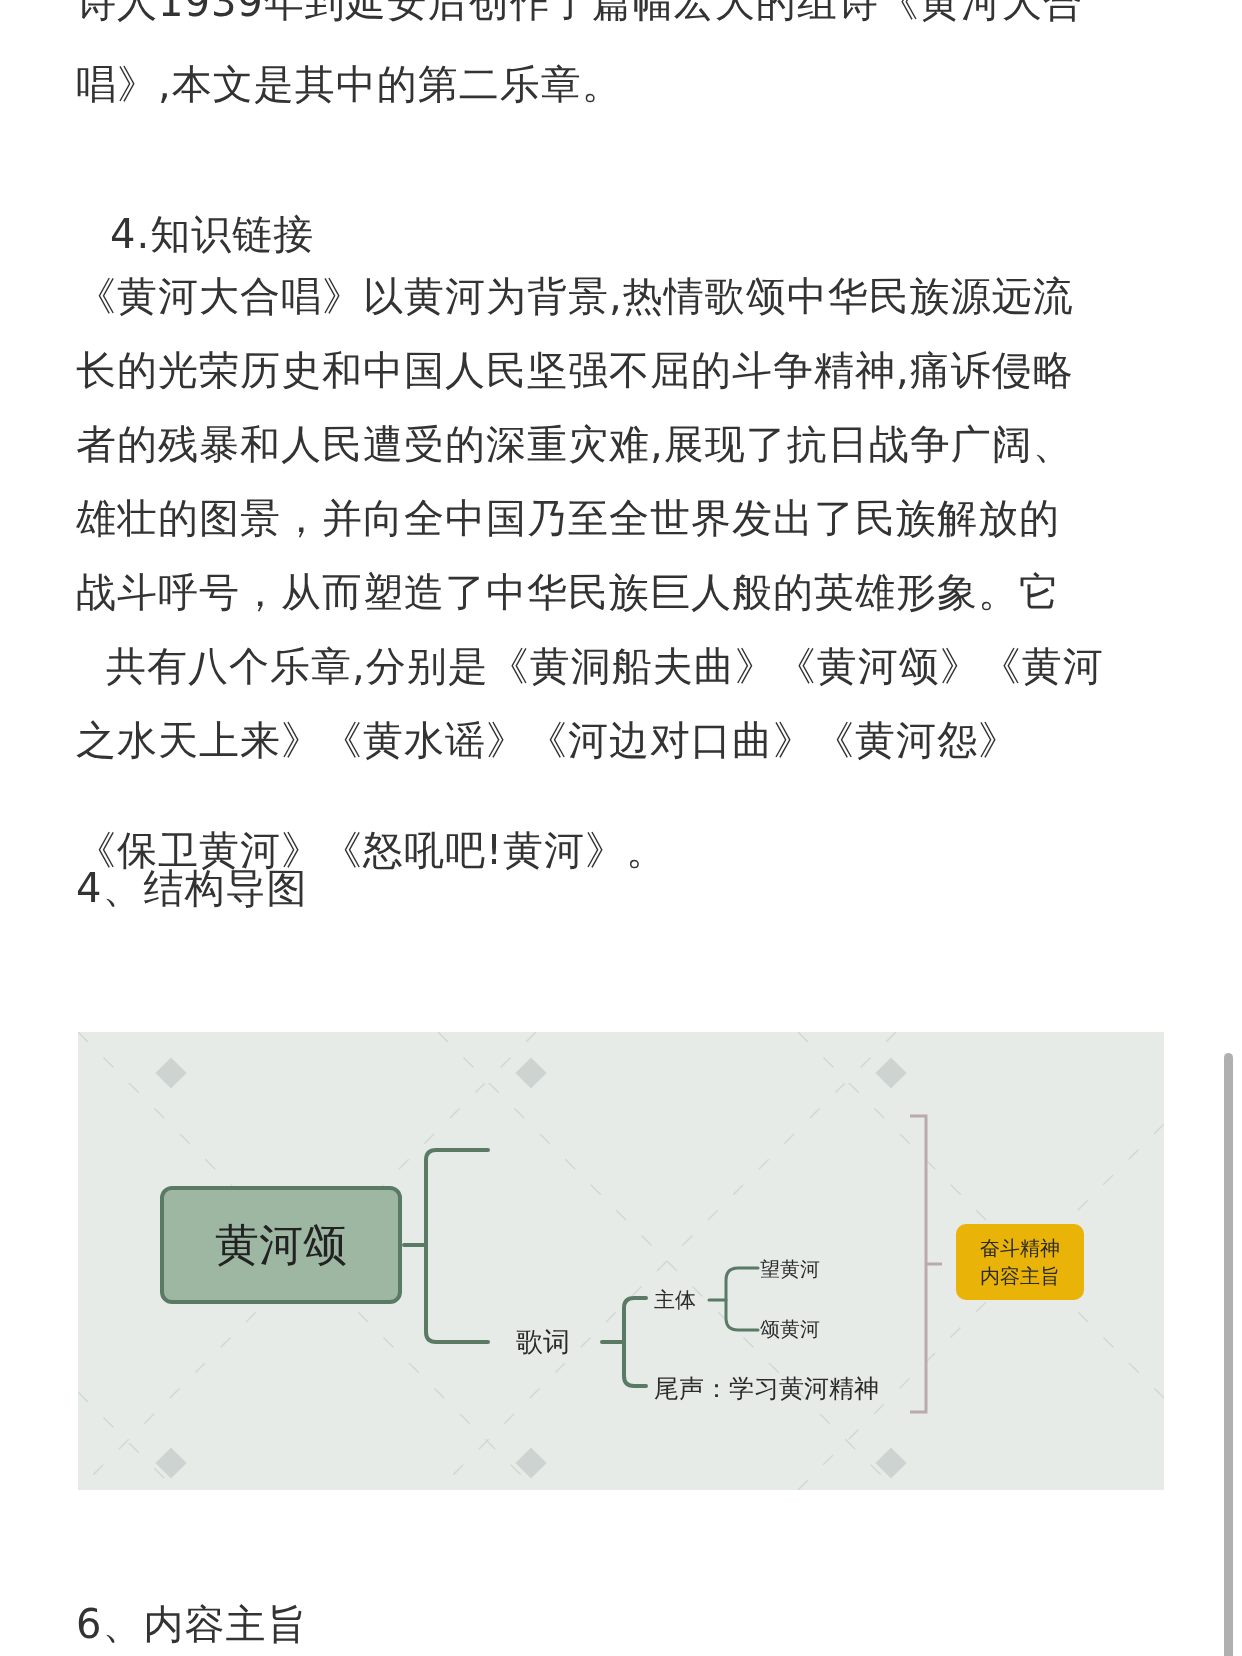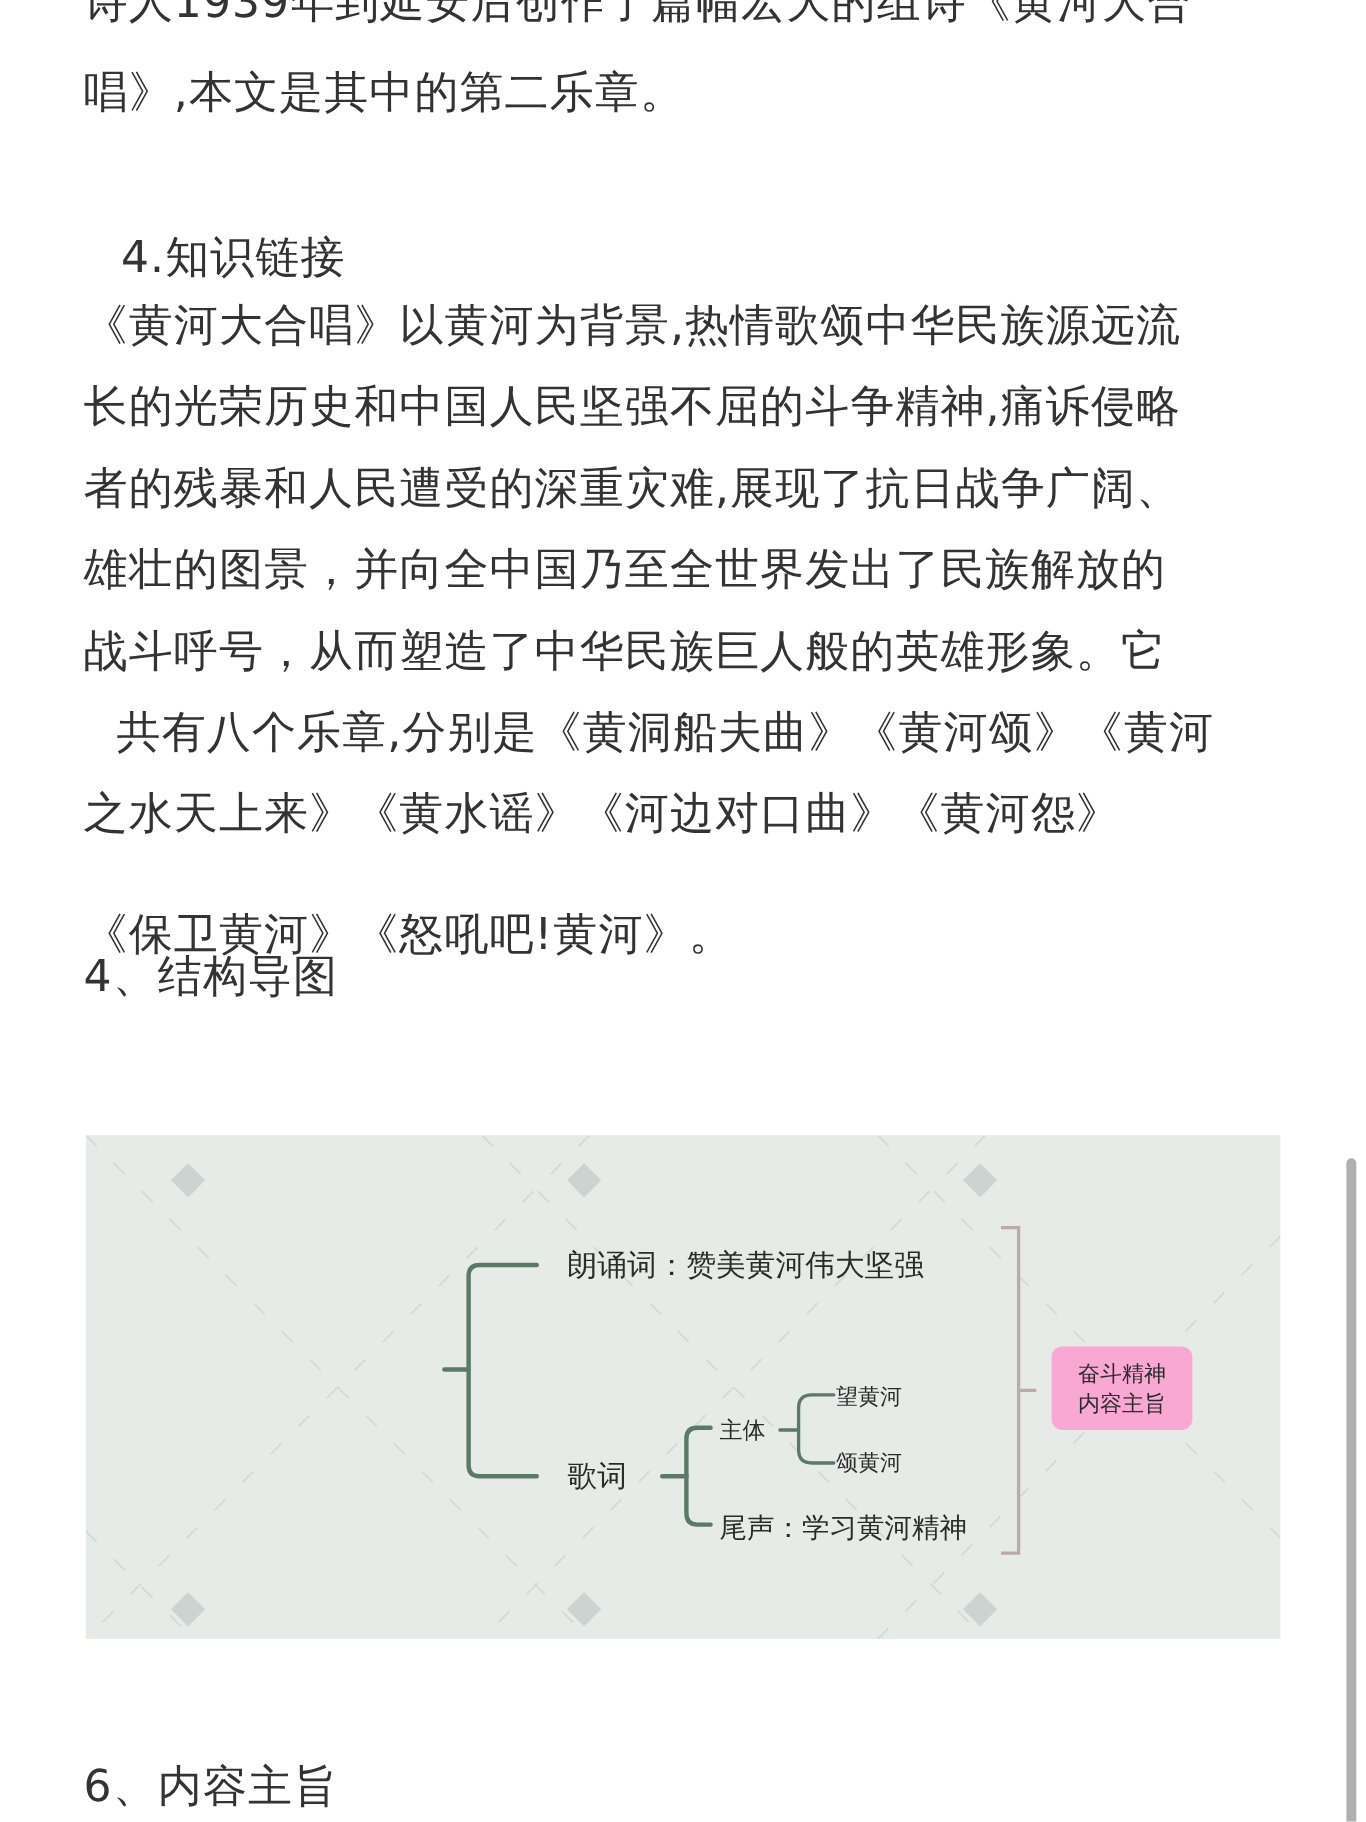--- a/index.html
+++ b/index.html
@@ -21,21 +21,21 @@
   .mindmap svg { position:absolute; left:0; top:0; }
   .node-text { position:absolute; white-space:nowrap; color:#2b2b2b; }
   .root-node {
     position:absolute; left:82px; top:154px; width:242px; height:118px;
     background:#9db7a3; border:4px solid #5b7a66; border-radius:12px;
     box-sizing:border-box; display:flex; align-items:center; justify-content:center;
     font-size:44px; color:#222;
   }
   .summary-node {
     position:absolute; left:878px; top:192px; width:128px; height:76px;
-    background:#f9a8d4; border-radius:10px;
+    background:#eab308; border-radius:10px;
     display:flex; flex-direction:column; align-items:center; justify-content:center;
     font-size:20px; line-height:28px; color:#2b2b2b;
   }
   .scrollbar {
     position:absolute; left:1224px; top:1053px; width:9px; height:603px;
     background:#b0b0b0; border-radius:5px 5px 0 0;
   }
 </style>
 </head>
 <body>
@@ -90,22 +90,24 @@
     <g fill="#cdd3d0">
       <rect x="82" y="30" width="22" height="22" transform="rotate(45 93 41)"></rect>
       <rect x="442" y="30" width="22" height="22" transform="rotate(45 453 41)"></rect>
       <rect x="802" y="30" width="22" height="22" transform="rotate(45 813 41)"></rect>
       <rect x="82" y="420" width="22" height="22" transform="rotate(45 93 431)"></rect>
       <rect x="442" y="420" width="22" height="22" transform="rotate(45 453 431)"></rect>
       <rect x="802" y="420" width="22" height="22" transform="rotate(45 813 431)"></rect>
     </g>
   </svg>
 
+  <div class="root-node">
+    <span>黄河颂</span>
+  </div>
 
-  <div class="node-text" style="left:438px; top:100px; font-size:27px;">朗诵词：赞美黄河伟大坚强</div>
   <div class="node-text" style="left:438px; top:292px; font-size:27px;">歌词</div>
   <div class="node-text" style="left:576px; top:254px; font-size:21px;">主体</div>
   <div class="node-text" style="left:682px; top:224px; font-size:20px;">望黄河</div>
   <div class="node-text" style="left:682px; top:284px; font-size:20px;">颂黄河</div>
   <div class="node-text" style="left:576px; top:340px; font-size:25px;">尾声：学习黄河精神</div>
 
   <div class="summary-node">
     <span>奋斗精神</span>
     <span>内容主旨</span>
   </div>

